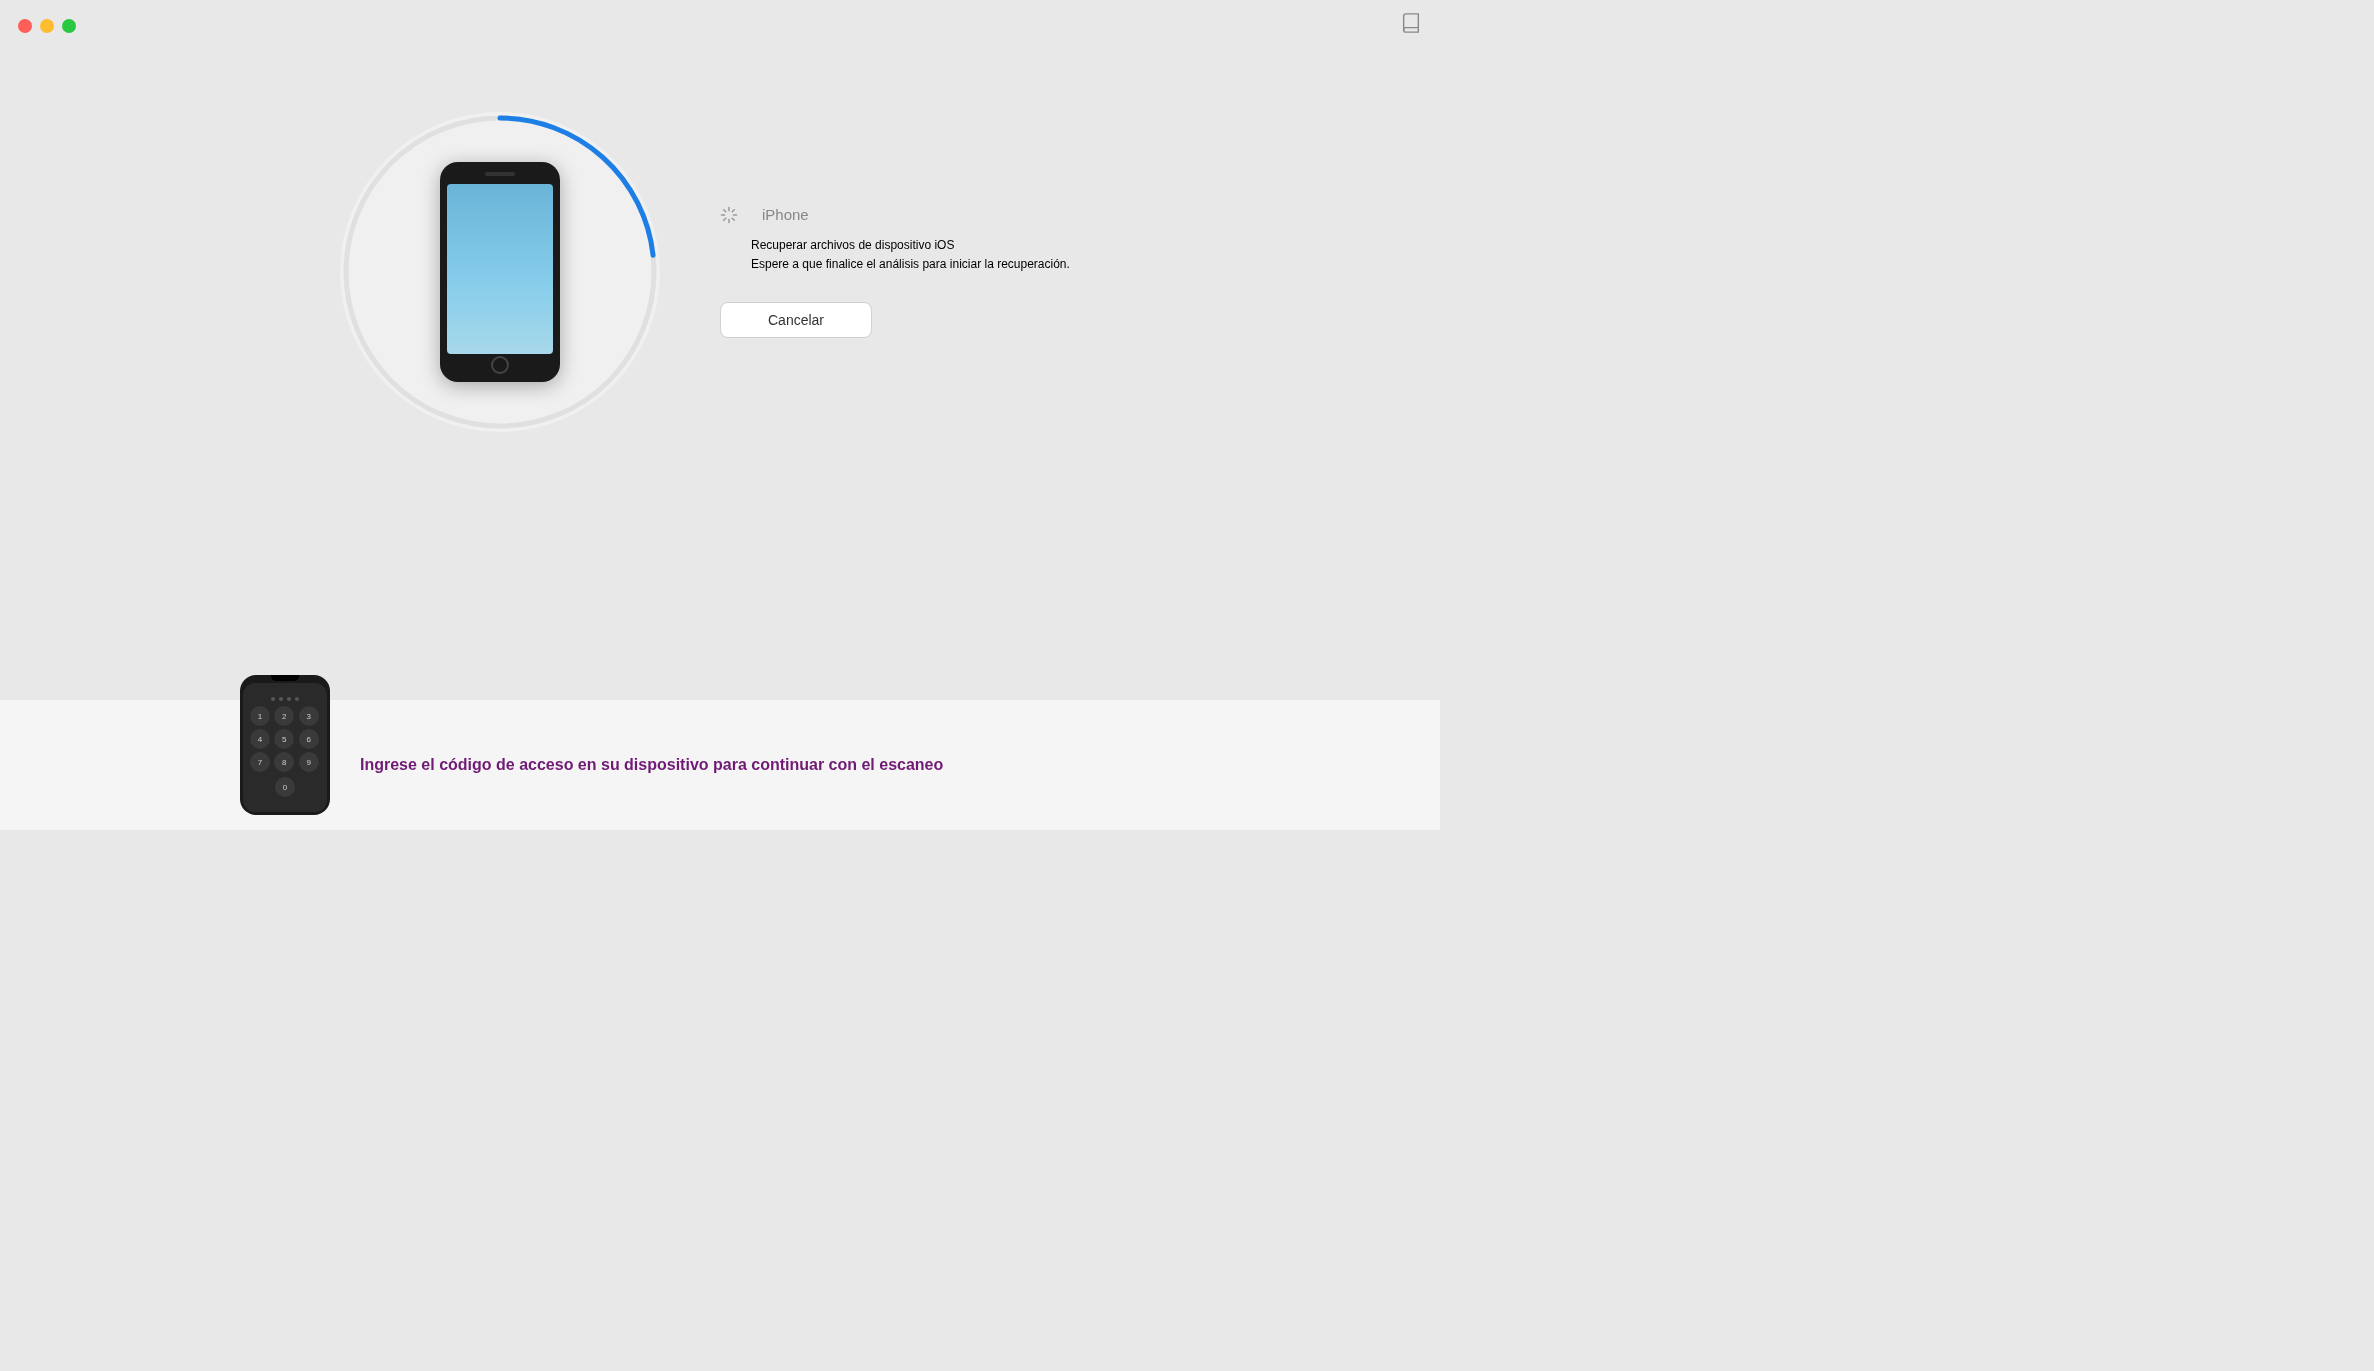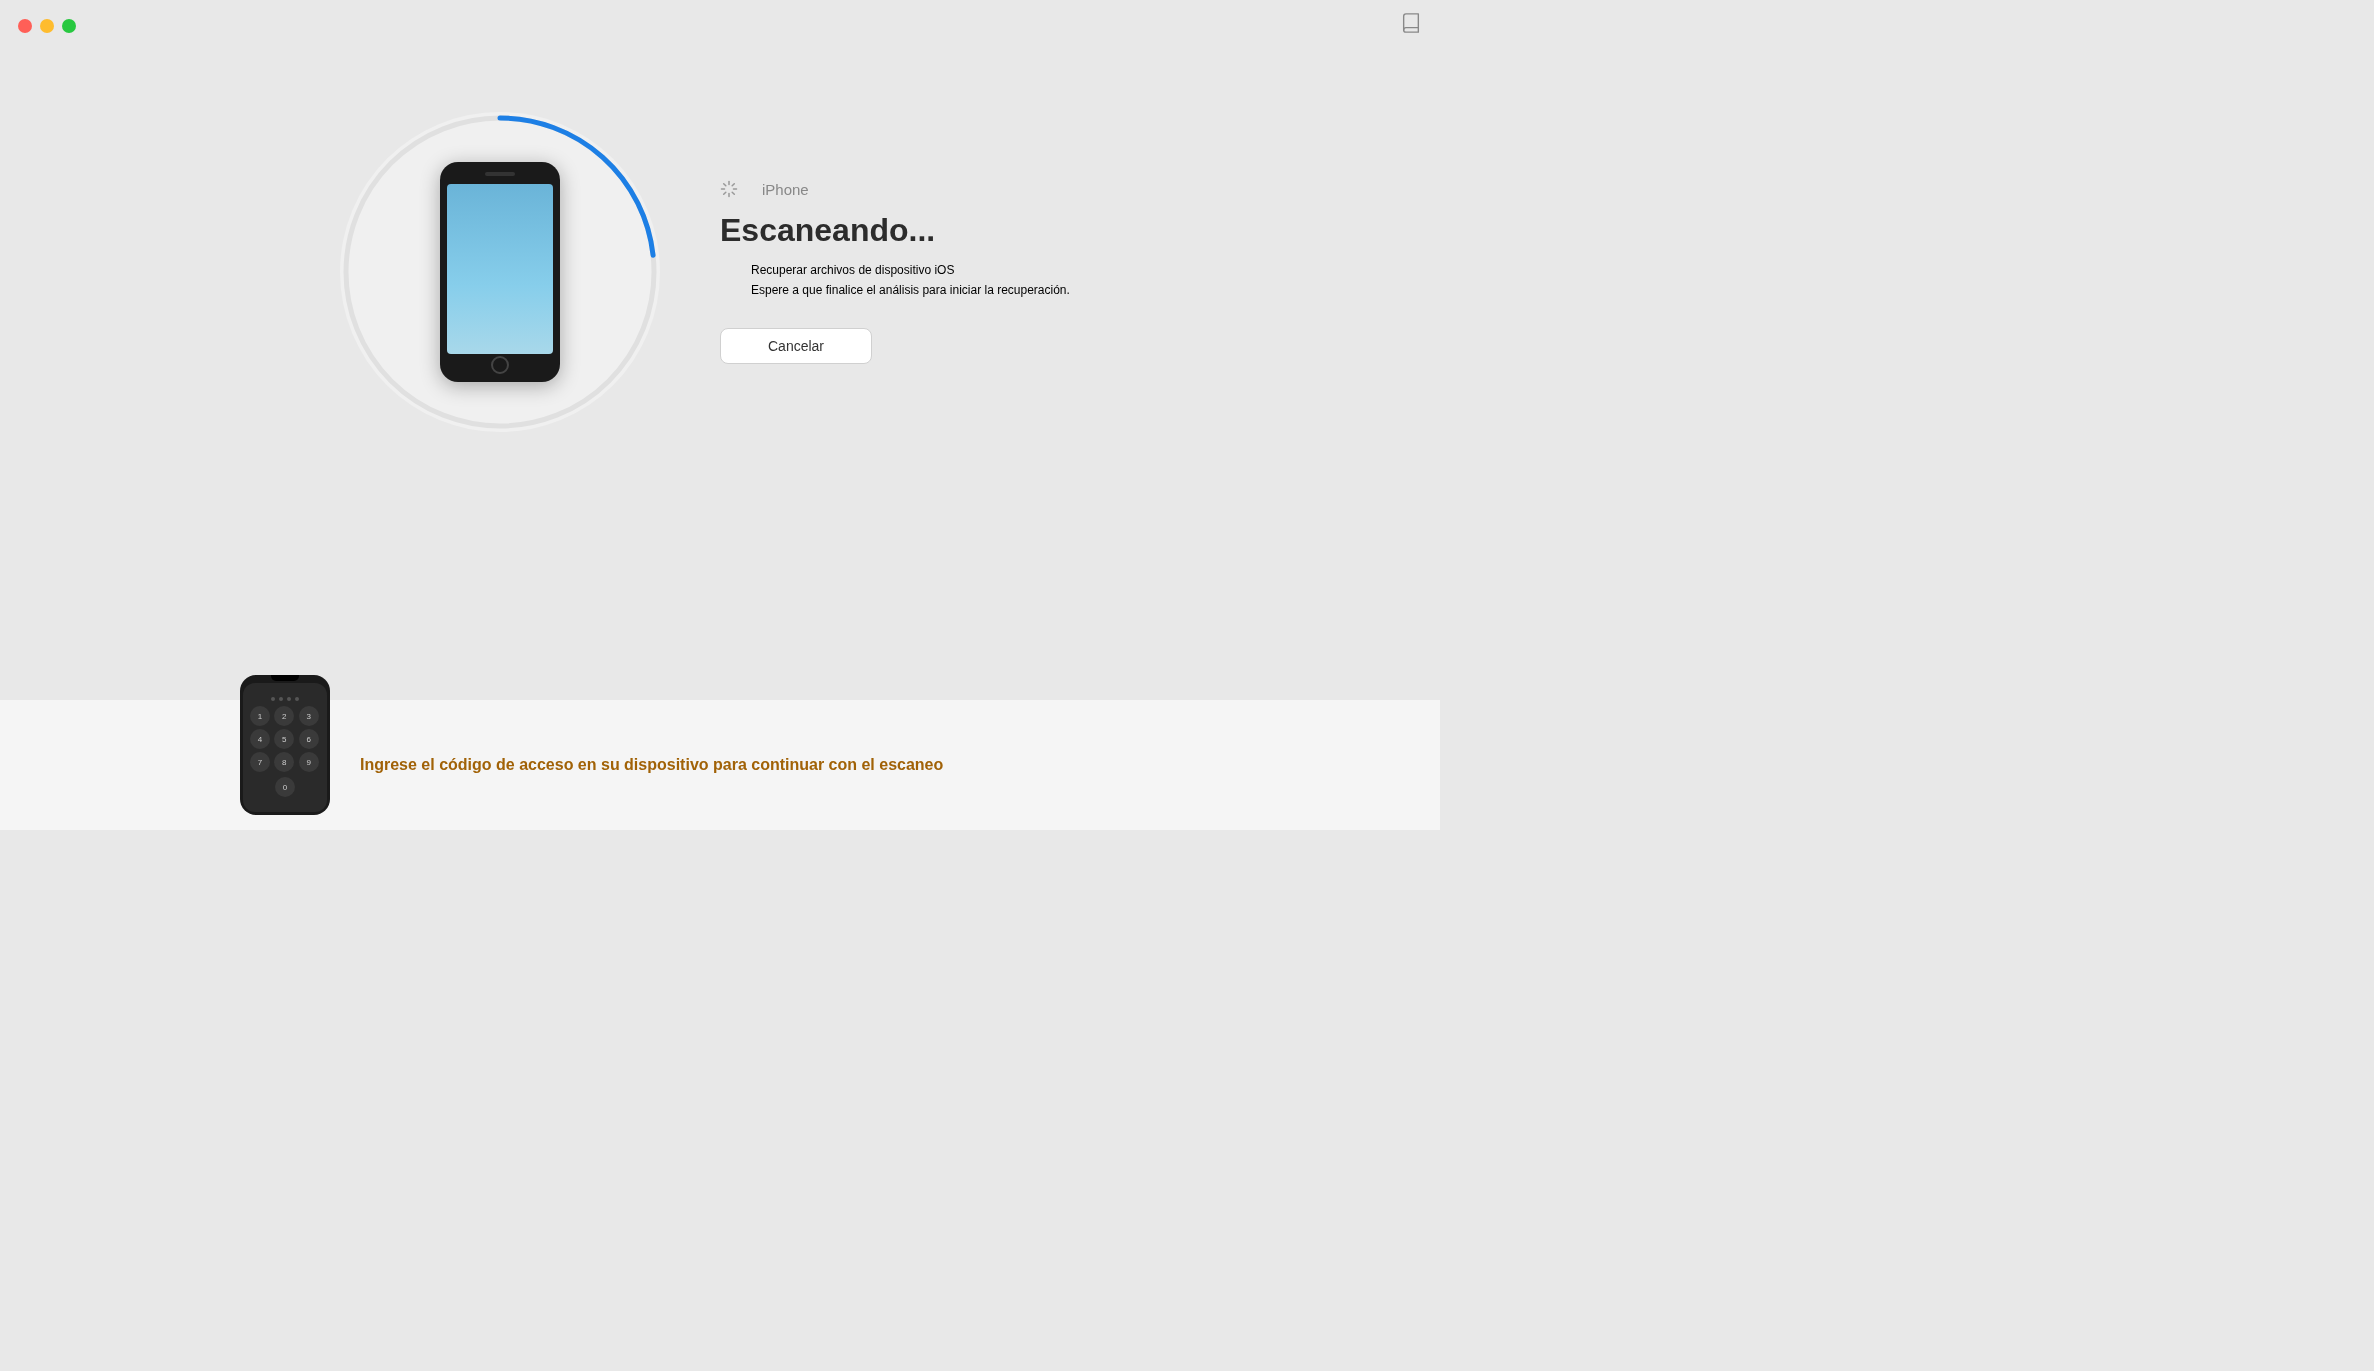--- a/index.html
+++ b/index.html
@@ -300,21 +300,21 @@
 
     .keypad-zero-row {
       display: flex;
       justify-content: center;
       margin-top: 2px;
     }
 
     .notification-text {
       font-size: 16px;
       font-weight: 600;
-      color: #a16207;
+      color: #701a75;
       max-width: 600px;
     }
   </style>
 </head>
 <body>
 
 <div class="titlebar">
   <div class="traffic-lights">
     <div class="traffic-light close"></div>
     <div class="traffic-light minimize"></div>
@@ -358,21 +358,20 @@
             <line x1="16.24" y1="16.24" x2="19.07" y2="19.07"></line>
             <line x1="2" y1="12" x2="6" y2="12"></line>
             <line x1="18" y1="12" x2="22" y2="12"></line>
             <line x1="4.93" y1="19.07" x2="7.76" y2="16.24"></line>
             <line x1="16.24" y1="7.76" x2="19.07" y2="4.93"></line>
           </svg>
         </span>
         <span>iPhone</span>
       </div>
 
-      <div class="scanning-title">Escaneando...</div>
 
       <div>
         <div class="desc-line">Recuperar archivos de dispositivo iOS</div>
         <div class="desc-line">Espere a que finalice el análisis para iniciar la recuperación.</div>
       </div>
 
       <button class="cancel-button">Cancelar</button>
     </div>
 
   </div>

